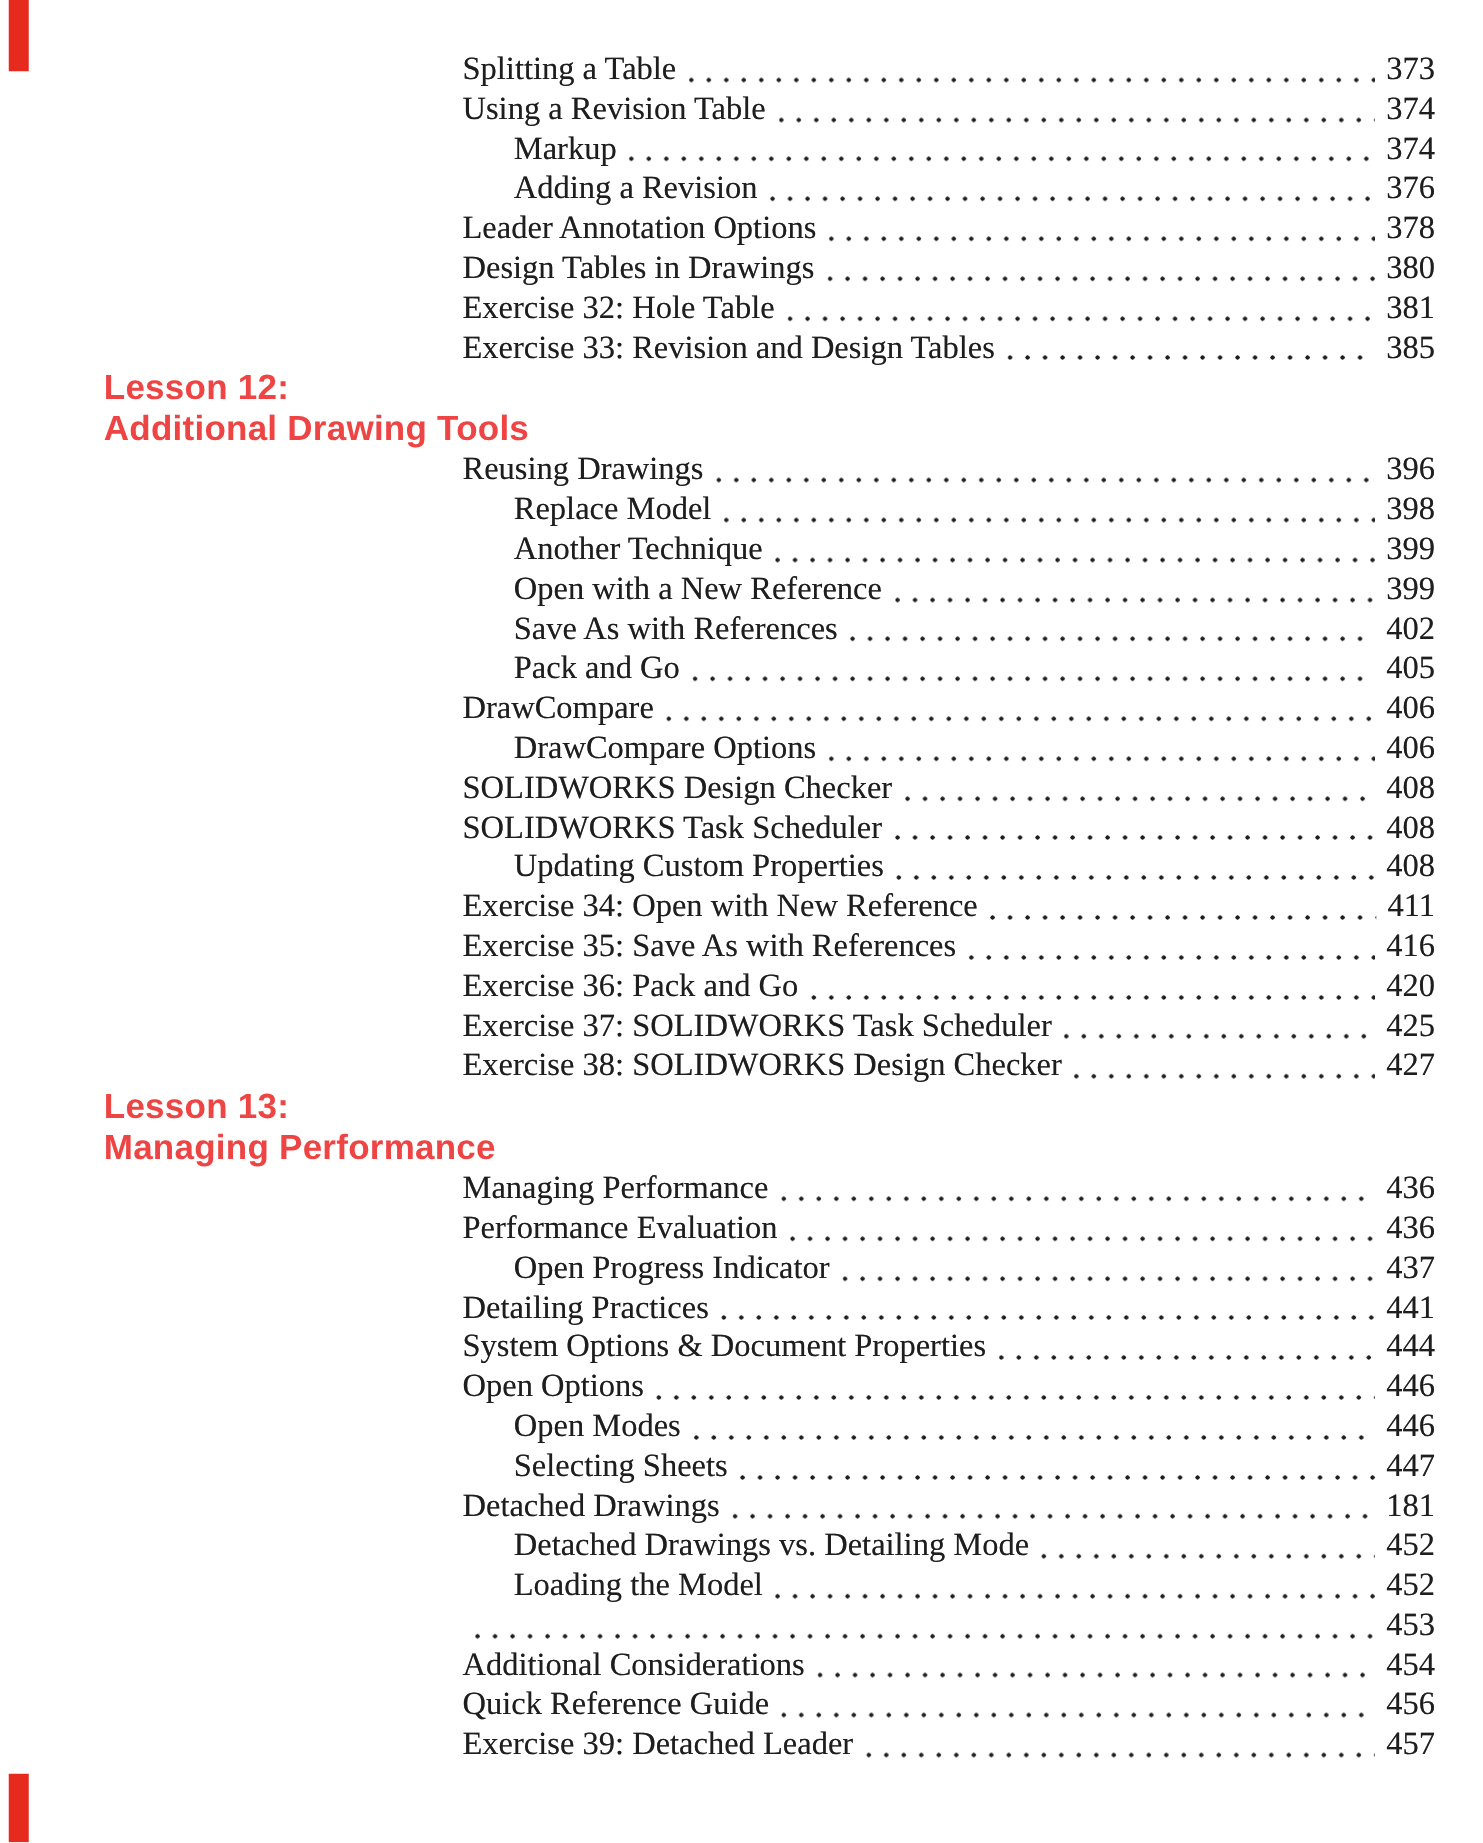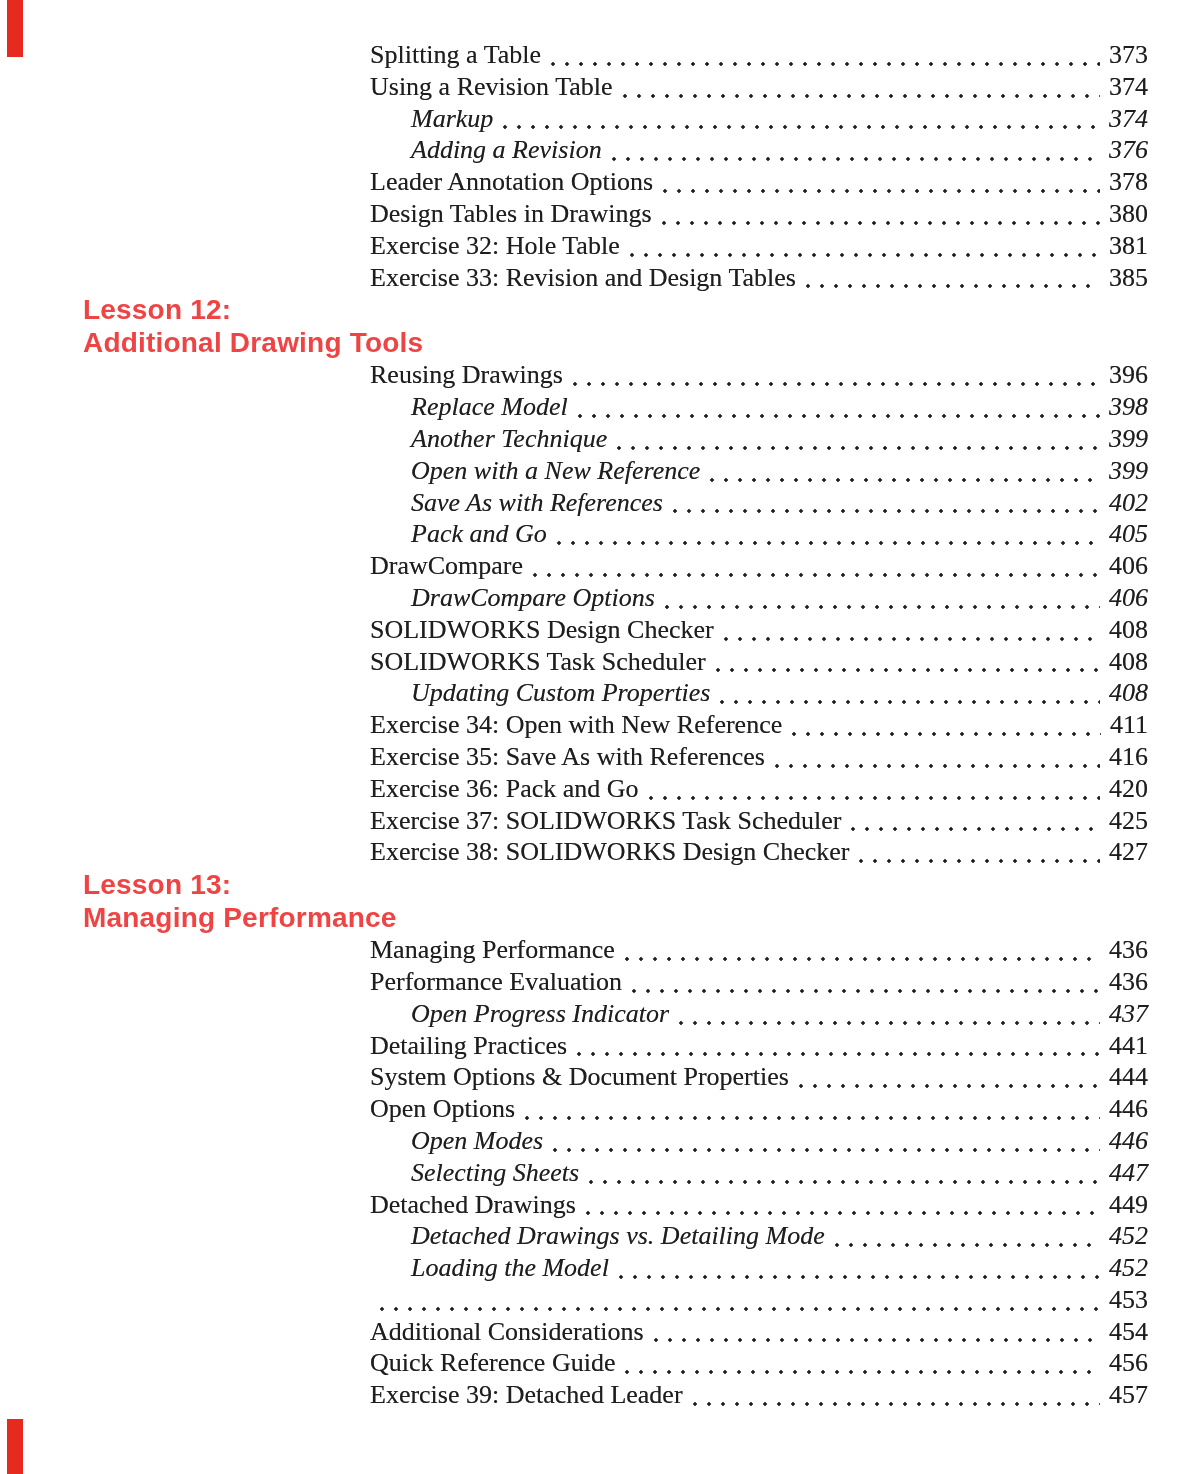--- a/index.html
+++ b/index.html
@@ -41,21 +41,21 @@
   .toc-entry {
     display: flex;
     align-items: baseline;
     height: 31.8px;
     line-height: 31.8px;
     font-size: 26px;
     margin-right: 38px;
     text-shadow: 0 0 0.4px rgba(20,20,20,0.55);
   }
   .toc-entry.level-1 { margin-left: 370px; }
-  .toc-entry.level-2 { margin-left: 411px; font-style: italic; }
+  .toc-entry.level-2 { margin-left: 411px; }
 
   .entry-title { white-space: nowrap; }
 
   .leader { flex: 1; position: relative; align-self: stretch; min-width: 24px; }
   .leader::after {
     content: "";
     position: absolute;
     left: 10px;
     right: 9px;
     bottom: 5px;
@@ -249,21 +249,21 @@
     <span class="entry-page">446</span>
   </li>
           <li class="toc-entry level-2">
     <span class="entry-title">Selecting Sheets</span>
     <span class="leader"></span>
     <span class="entry-page">447</span>
   </li>
           <li class="toc-entry level-1">
     <span class="entry-title">Detached Drawings</span>
     <span class="leader"></span>
-    <span class="entry-page">449</span>
+    <span class="entry-page">181</span>
   </li>
           <li class="toc-entry level-2">
     <span class="entry-title">Detached Drawings vs. Detailing Mode</span>
     <span class="leader"></span>
     <span class="entry-page">452</span>
   </li>
           <li class="toc-entry level-2">
     <span class="entry-title">Loading the Model</span>
     <span class="leader"></span>
     <span class="entry-page">452</span>

